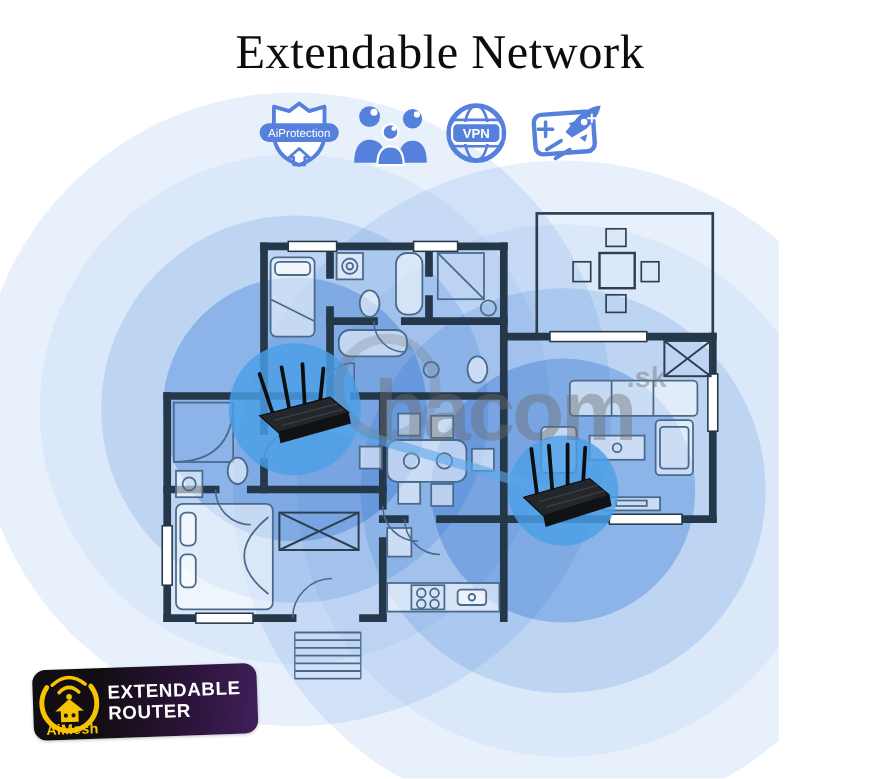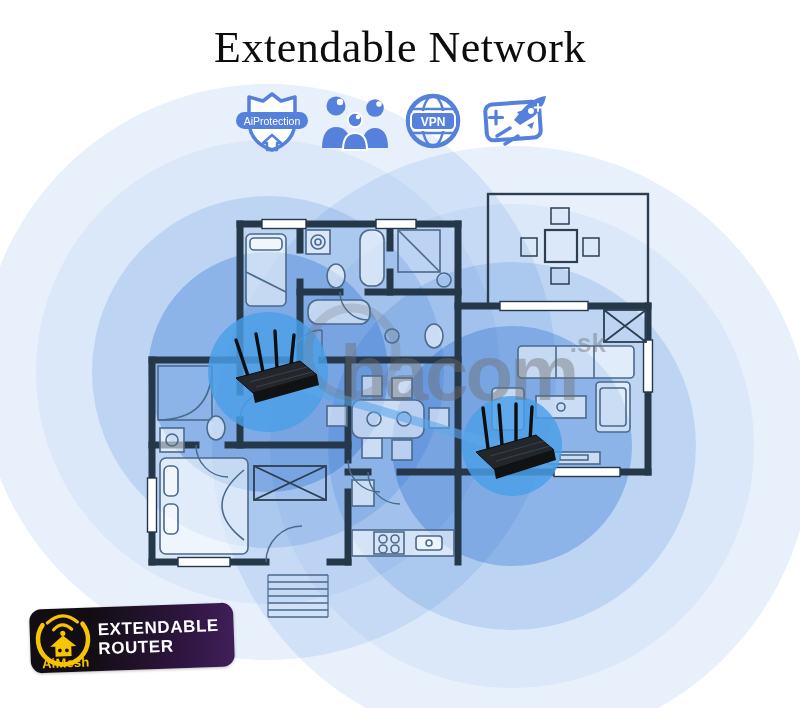--- a/index.html
+++ b/index.html
@@ -1,16 +1,16 @@
 <!DOCTYPE html>
 <html><head>
 <meta charset="utf-8">
 <style>
   html,body{margin:0;padding:0;background:#ffffff;}
-  #stage{position:relative;width:800px;height:708px;overflow:hidden;background:#ffffff;
+  #stage{position:relative;width:708px;height:708px;overflow:hidden;background:#ffffff;
          font-family:"Liberation Sans",sans-serif;}
   #title{position:absolute;top:22px;left:0;width:800px;text-align:center;
          font-family:"Liberation Serif",serif;font-size:44px;color:#0d0d0d;letter-spacing:0.5px;}
   #scene{position:absolute;top:0;left:0;}
   .ripples{isolation:isolate;}
   .ripples circle{mix-blend-mode:multiply;}
   
   #aimesh-badge{position:absolute;left:30px;top:606px;width:204px;height:64px;
       background:linear-gradient(95deg,#120d13 30%,#2f1540 75%,#41205a);
       border-radius:12px;transform:rotate(-2deg);display:flex;align-items:center;

